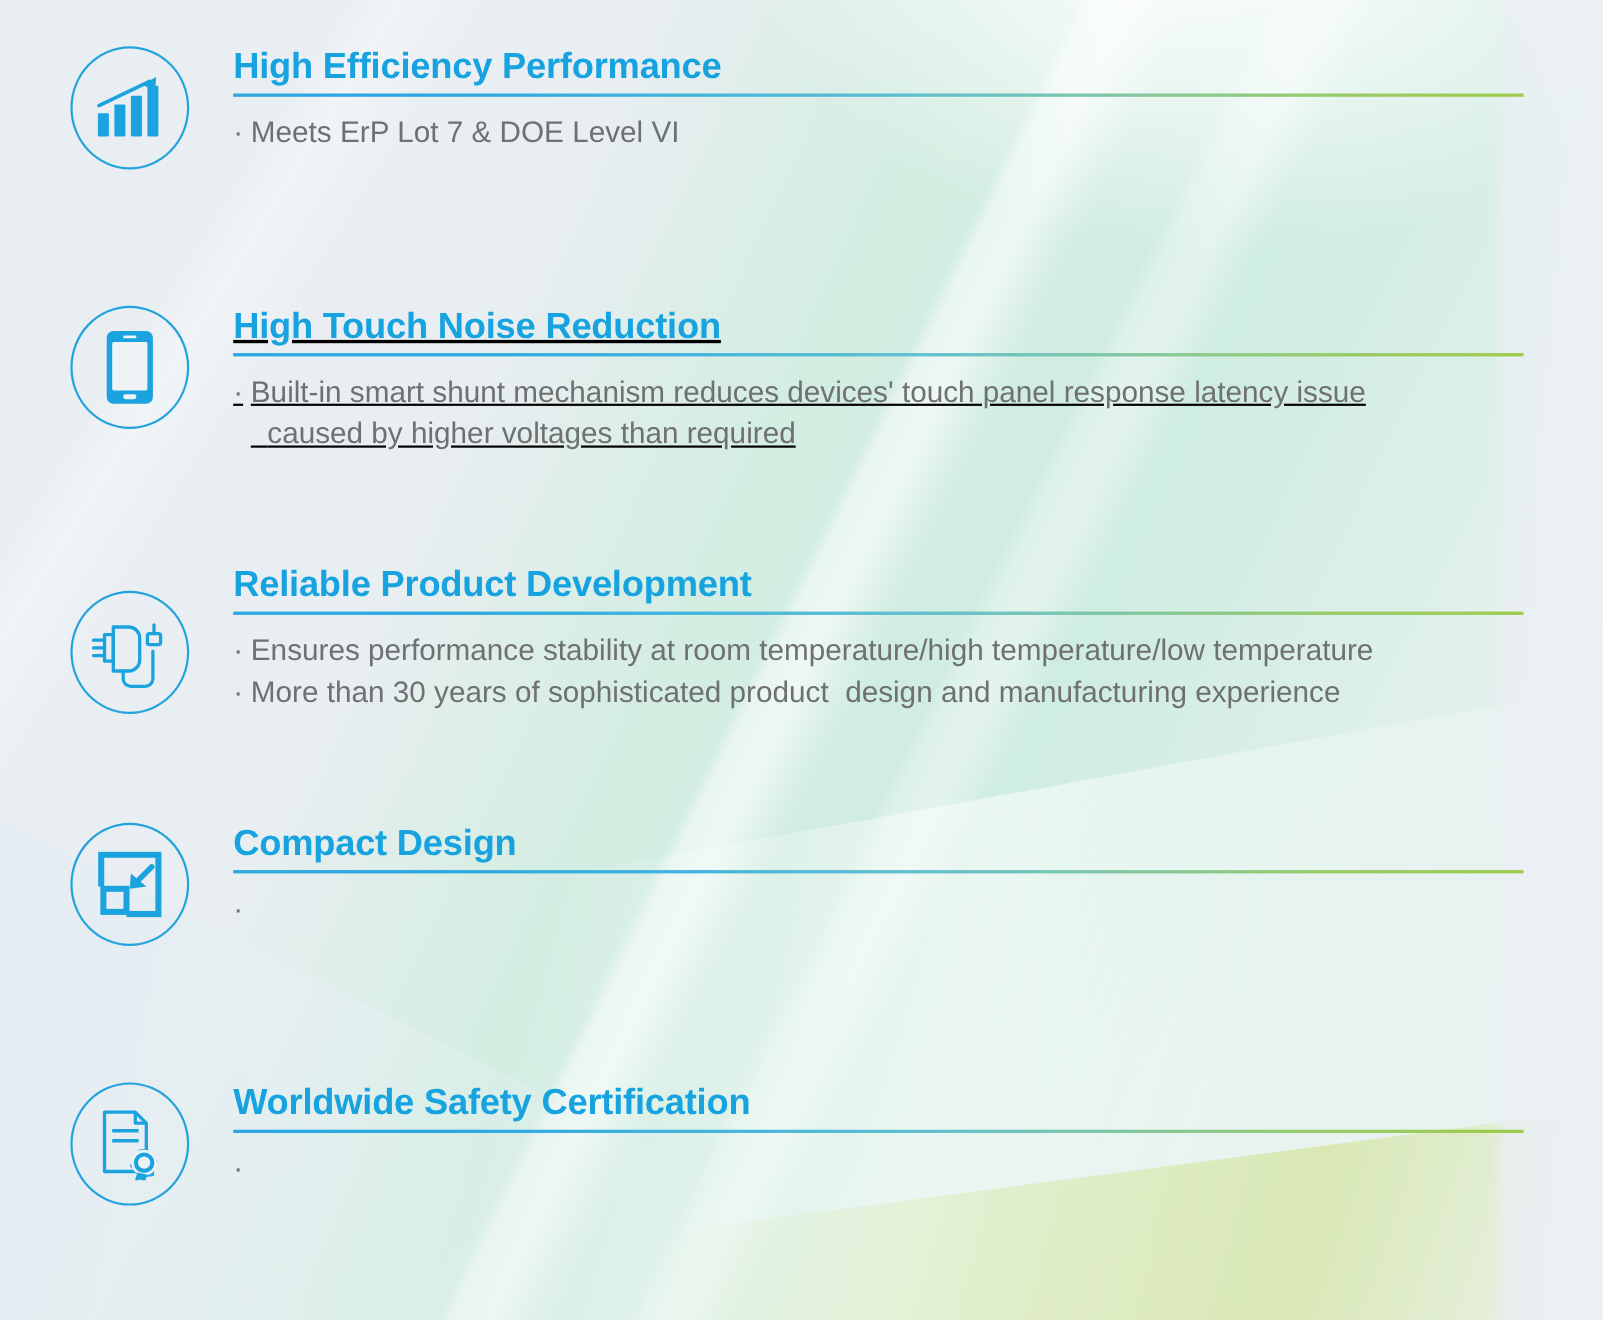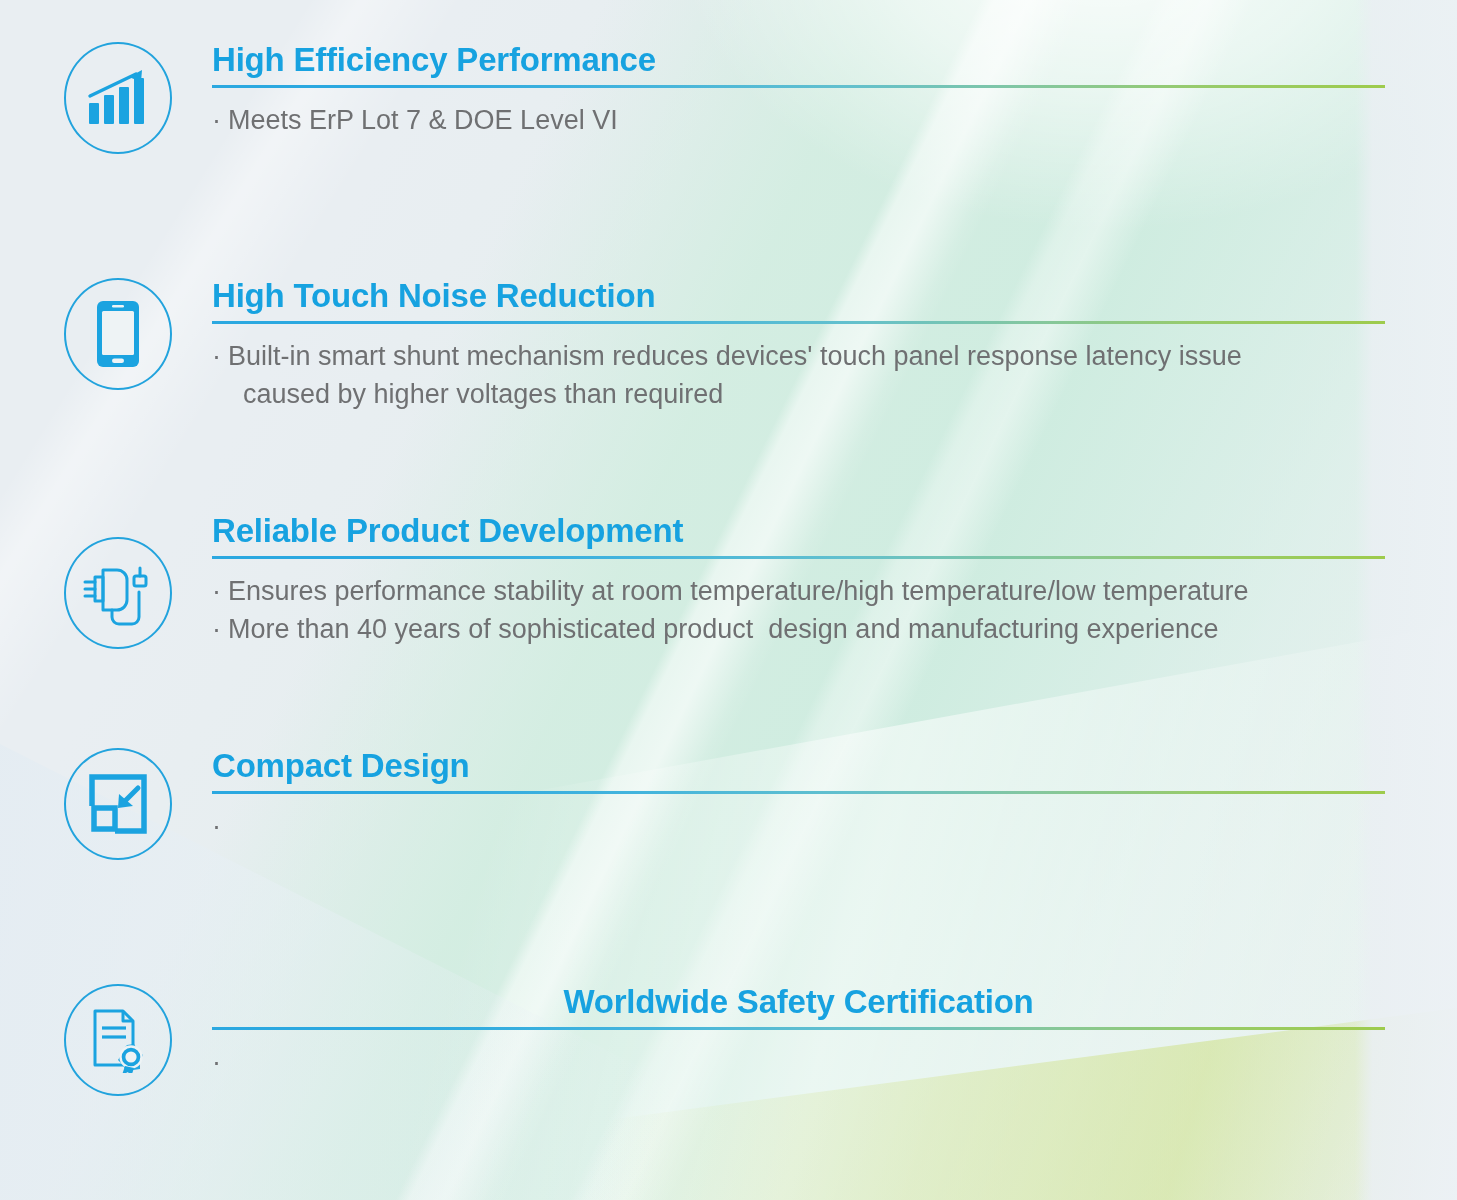--- a/index.html
+++ b/index.html
@@ -214,24 +214,24 @@
     color: #6f7072;
   }
 
   .bullet-text {
     flex: 0 1 auto;
     white-space: pre-wrap;
   }
 
   
   #feature-0 { top: 42px; }
-  #feature-1 { top: 278px; }
+  #feature-1 { top: 278px; text-decoration: underline; }
   #feature-2 { top: 513px; align-items: flex-end; }
   #feature-3 { top: 748px; }
-  #feature-4 { top: 984px; text-align: center; }
+  #feature-4 { top: 984px; }
 </style>
 </head>
 <body>
 
 <div class="page">
 
   <div class="bg-layer bg-base"></div>
   <div class="bg-layer bg-green-wash"></div>
   <div class="bg-layer bg-white-top"></div>
   <div class="bg-layer bg-streak-a"></div>
@@ -328,21 +328,21 @@
       <div class="feature-body">
         <div class="feature-title">Reliable Product Development</div>
         <div class="divider"></div>
         <div class="bullets">
           <div class="bullet">
             <span class="bullet-dot">·</span>
             <span class="bullet-text">Ensures performance stability at room temperature/high temperature/low temperature</span>
           </div>
           <div class="bullet">
             <span class="bullet-dot">·</span>
-            <span class="bullet-text">More than 40 years of sophisticated product  design and manufacturing experience</span>
+            <span class="bullet-text">More than 30 years of sophisticated product  design and manufacturing experience</span>
           </div>
         </div>
       </div>
     </div>
 
     <div class="feature" id="feature-3">
       <div class="icon-wrap">
         <div class="icon-circle">
           <span>
             <svg width="60" height="60" viewBox="0 0 60 60">

